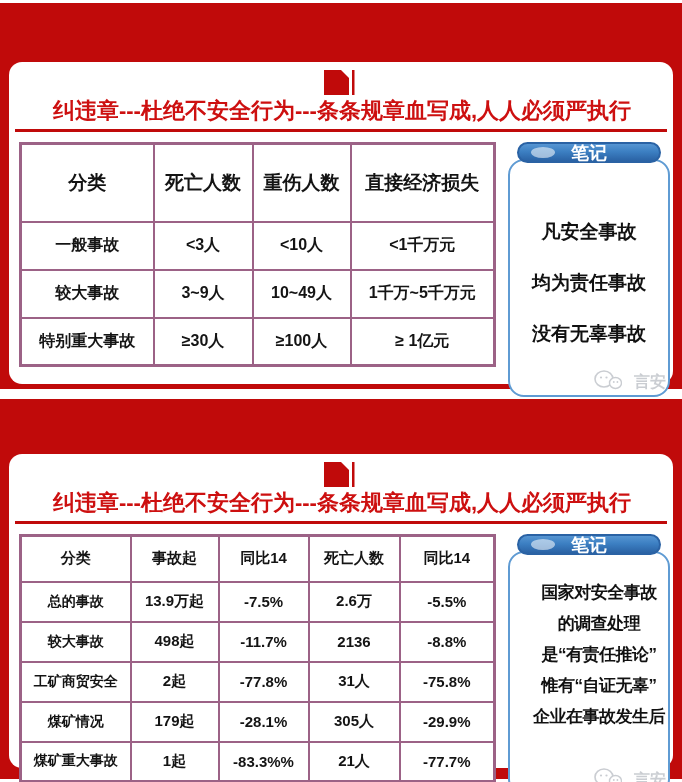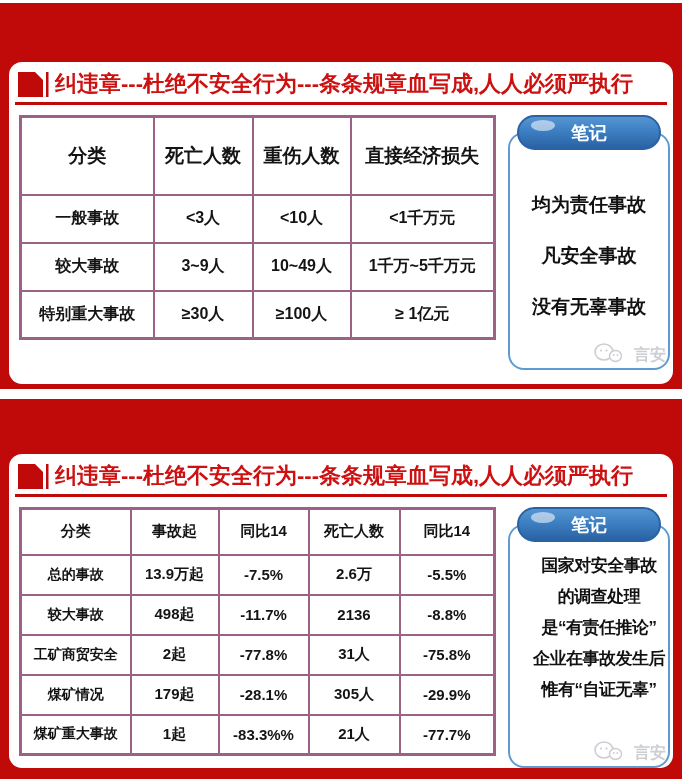--- a/index.html
+++ b/index.html
@@ -26,20 +26,21 @@
     border-radius: 13px;
   }
   #card-0 { top: 59px; height: 322px; }
   #card-1 { top: 55px; height: 314px; }
 
   .title-row {
     display: flex;
     align-items: center;
     padding: 7px 6px 0 8px;
     white-space: nowrap;
+    flex-direction: column;
   }
   .title-icon { flex: none; margin-right: 6px; display: flex; align-items: center; }
   .title-text {
     color: #cd1010;
     font-weight: bold;
     font-size: 22px;
     letter-spacing: 0px;
   }
   .title-underline {
     border-bottom: 3px solid #c00a0a;
@@ -97,21 +98,21 @@
     background: #fff;
   }
   #notes-box-0 { height: 238px; }
   #notes-box-1 { height: 244px; }
   .notes-pill {
     position: absolute;
     top: 0;
     left: 50%;
     transform: translateX(-50%);
     width: 144px;
-    height: 35px;
+    height: 21px;
     border-radius: 18px;
     background: linear-gradient(180deg, #5695d2 0%, #3c7fc2 45%, #2a62a4 100%);
     border: 2px solid #2a62a4;
     color: #ffffff;
     font-weight: bold;
     font-size: 18px;
     display: flex;
     align-items: center;
     justify-content: center;
     z-index: 2;
@@ -211,22 +212,22 @@
               <td>≥ 1亿元</td>
             </tr>
           </tbody>
       </table>
       <div class="notes">
         <div class="notes-pill">
           <span>笔记</span>
         </div>
         <div class="notes-box" id="notes-box-0">
           <div class="note-lines-0">
+              <div>凡安全事故</div>
               <div>均为责任事故</div>
-              <div>凡安全事故</div>
               <div>没有无辜事故</div>
             </div>
           <div class="watermark">
             <span>
               <svg width="28" height="20" viewBox="0 0 28 20">
                 <ellipse cx="10" cy="9" rx="9" ry="8" fill="none" stroke="#a8adb5" stroke-width="1.6"></ellipse>
                 <circle cx="7" cy="7.5" r="1.1" fill="#a8adb5"></circle>
                 <circle cx="12.5" cy="7.5" r="1.1" fill="#a8adb5"></circle>
                 <ellipse cx="21.5" cy="13" rx="6" ry="5.5" fill="#fff" stroke="#a8adb5" stroke-width="1.4"></ellipse>
                 <circle cx="19.8" cy="12" r="0.9" fill="#a8adb5"></circle>
@@ -304,22 +305,22 @@
       </table>
       <div class="notes">
         <div class="notes-pill">
           <span>笔记</span>
         </div>
         <div class="notes-box" id="notes-box-1">
           <div class="note-lines-1">
               <div>国家对安全事故</div>
               <div>的调查处理</div>
               <div>是“有责任推论”</div>
+              <div>惟有“自证无辜”</div>
               <div>企业在事故发生后</div>
-              <div>惟有“自证无辜”</div>
             </div>
           <div class="watermark">
             <span>
               <svg width="28" height="20" viewBox="0 0 28 20">
                 <ellipse cx="10" cy="9" rx="9" ry="8" fill="none" stroke="#a8adb5" stroke-width="1.6"></ellipse>
                 <circle cx="7" cy="7.5" r="1.1" fill="#a8adb5"></circle>
                 <circle cx="12.5" cy="7.5" r="1.1" fill="#a8adb5"></circle>
                 <ellipse cx="21.5" cy="13" rx="6" ry="5.5" fill="#fff" stroke="#a8adb5" stroke-width="1.4"></ellipse>
                 <circle cx="19.8" cy="12" r="0.9" fill="#a8adb5"></circle>
                 <circle cx="23.4" cy="12" r="0.9" fill="#a8adb5"></circle>

